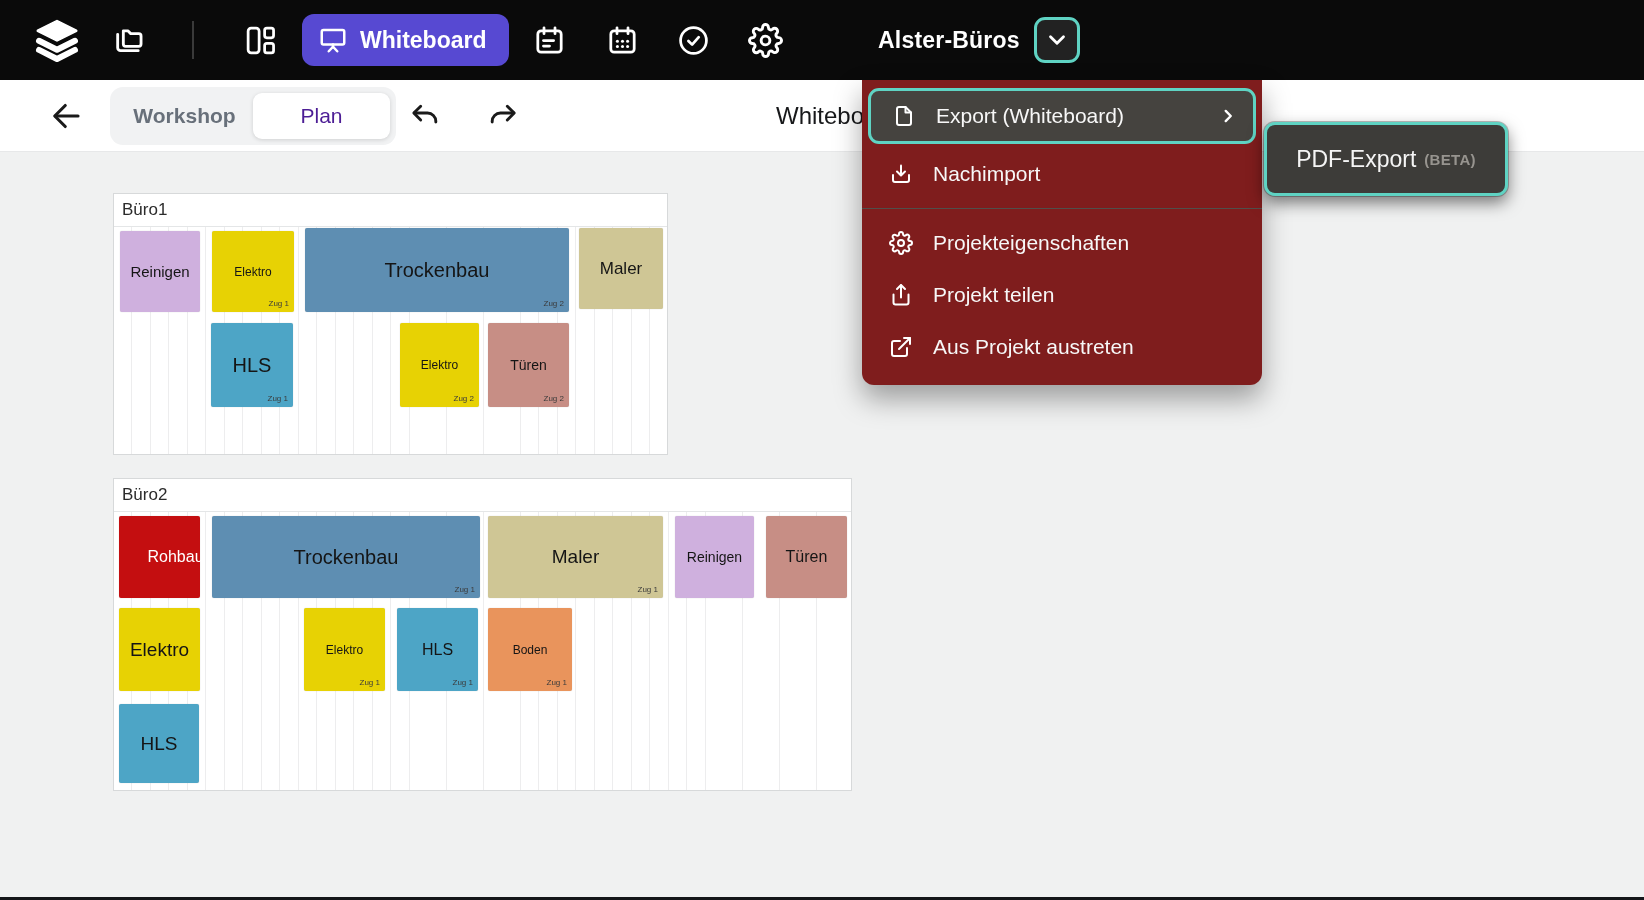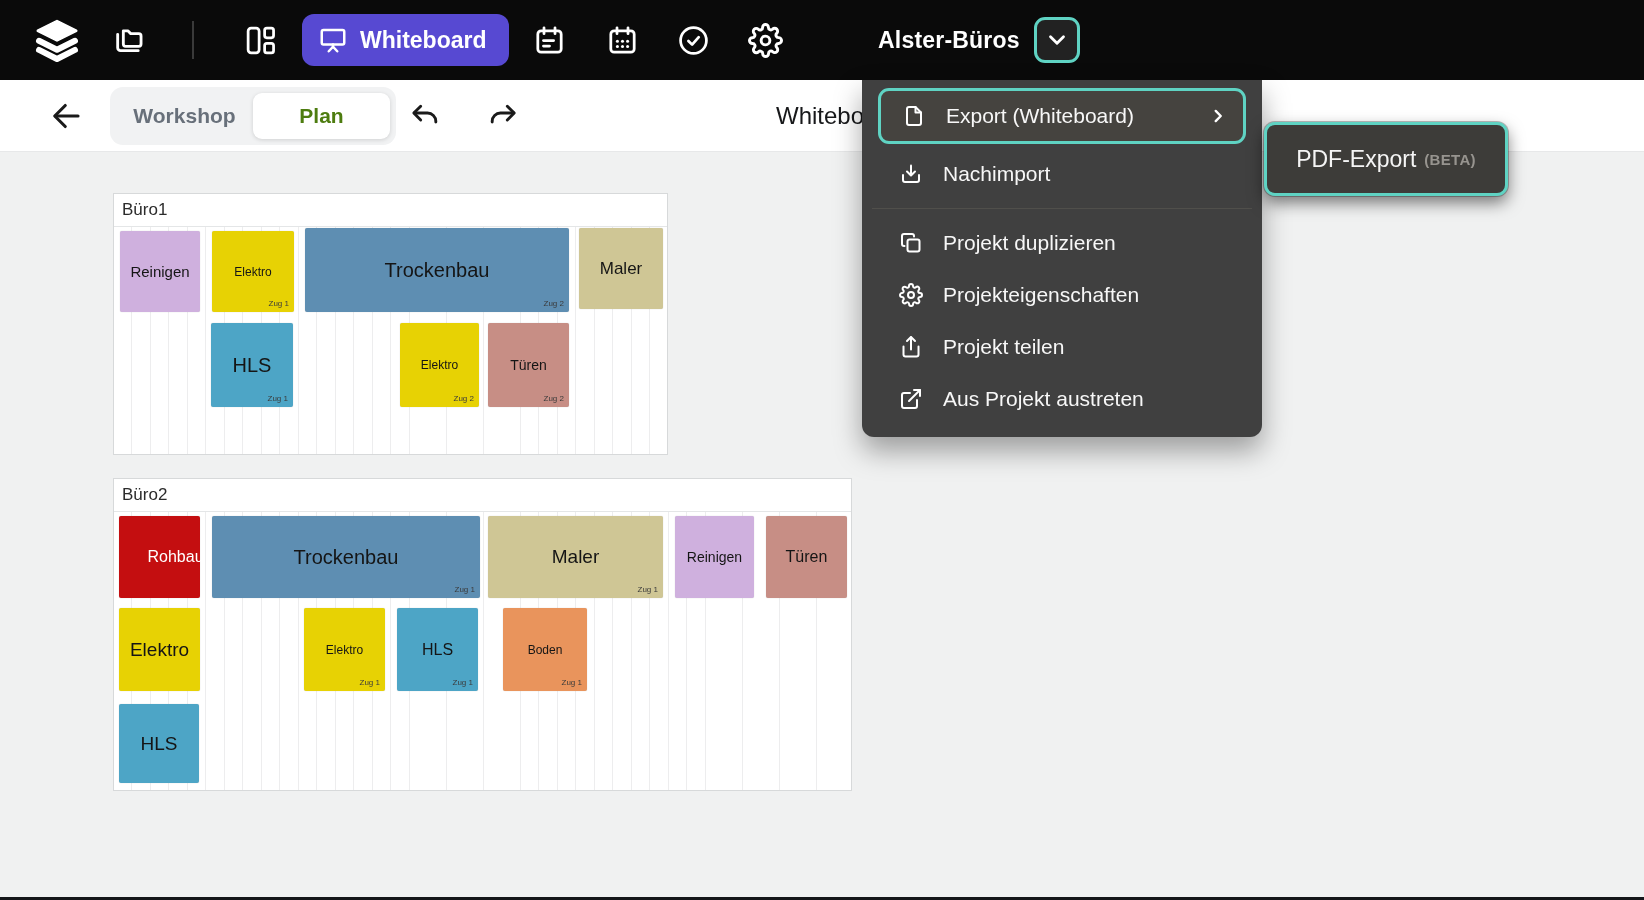--- a/index.html
+++ b/index.html
@@ -35,21 +35,21 @@
     background:#fff; border-bottom:1px solid #e7e8e9;
   }
   .back-btn { position:absolute; left:48px; top:18px; cursor:pointer; }
   .seg-wrap {
     position:absolute; left:110px; top:7px; width:286px; height:58px;
     background:#f1f2f3; border-radius:13px; display:flex; align-items:center; padding:6px;
   }
   .seg-item { flex:1; text-align:center; font-size:21px; cursor:pointer; line-height:46px; }
   .seg-item.inactive { color:#68707a; font-weight:600; }
   .seg-item.active {
-    background:#fff; border-radius:9px; color:#4d7c0f; font-weight:700;
+    background:#fff; border-radius:9px; color:#4c1d95; font-weight:400;
     box-shadow:0 1px 4px rgba(0,0,0,.14);
   }
   .undo-btn { position:absolute; left:408px; top:20px; cursor:pointer; }
   .redo-btn { position:absolute; left:485px; top:20px; cursor:pointer; }
   .tb-title { position:absolute; left:776px; top:0; height:72px; line-height:72px; font-size:24px; color:#17181a; }
 
   
   .canvas { position:absolute; left:0; top:152px; width:1644px; height:748px; background:#f0f1f1; }
   .board {
     position:absolute; background:#fff; border:1px solid #d7d9da;
@@ -67,21 +67,21 @@
     color:#151515; cursor:pointer; box-shadow:0 0 1px rgba(0,0,0,.25);
   }
   .card .card-tag {
     position:absolute; right:5px; bottom:4px; font-size:8px; color:#3b3b3b;
   }
   .bottom-edge { position:absolute; left:0; bottom:0; width:1644px; height:3px; background:#14161a; }
 
   
   .menu {
     position:absolute; left:862px; top:80px; width:400px; z-index:40;
-    background:#404040; border-radius:0 0 12px 12px; padding:6px 10px 12px;
+    background:#7f1d1d; border-radius:0 0 12px 12px; padding:6px 0 12px;
     box-shadow:0 14px 28px rgba(0,0,0,.35);
   }
   .menu-item {
     height:52px; display:flex; align-items:center; gap:19px; padding:0 20px 0 26px;
     color:#f7f7f7; font-size:21px; cursor:pointer;
   }
   .menu-item .mi-icon { width:26px; display:flex; justify-content:center; }
   .menu-item .mi-label { flex:1; }
   .menu-item.highlight {
     margin:2px 6px 4px; border:3px solid #5fd3c3; border-radius:11px;
@@ -271,21 +271,21 @@
           <span class="card-label">Elektro</span>
         </div>
         <div class="card" style="left: 190px; top: 96px; width: 81px; height: 83px; background: rgb(231, 210, 4); font-size: 12px;">
           <span class="card-label">Elektro</span>
           <span class="card-tag">Zug 1</span>
         </div>
         <div class="card" style="left: 283px; top: 96px; width: 81px; height: 83px; background: rgb(77, 165, 198); font-size: 16px;">
           <span class="card-label">HLS</span>
           <span class="card-tag">Zug 1</span>
         </div>
-        <div class="card" style="left: 389px; top: 96px; width: 84px; height: 83px; background: rgb(233, 148, 92); font-size: 12px;">
+        <div class="card" style="left: 374px; top: 96px; width: 84px; height: 83px; background: rgb(233, 148, 92); font-size: 12px;">
           <span class="card-label">Boden</span>
           <span class="card-tag">Zug 1</span>
         </div>
         <div class="card" style="left: 5px; top: 192px; width: 80px; height: 79px; background: rgb(77, 165, 198); font-size: 19px;">
           <span class="card-label">HLS</span>
         </div>
       </div>
     </div>
   </div>
 
@@ -311,29 +311,20 @@
           <polyline points="8 9.5 12 13.5 16 9.5"></polyline>
           <line x1="12" y1="3.5" x2="12" y2="13"></line>
         </svg>
       </span>
       <span class="mi-label">Nachimport</span>
     </div>
     <div class="menu-sep"></div>
     <div class="menu-item">
       <span class="mi-icon">
         <svg width="24" height="24" viewBox="0 0 24 24" stroke="#fff" fill="none" stroke-width="2" stroke-linecap="round" stroke-linejoin="round">
-          <rect x="8.5" y="8.5" width="12" height="12" rx="2"></rect>
-          <path d="M5.5 15 H5 a2 2 0 0 1 -2 -2 V5 a2 2 0 0 1 2 -2 h8 a2 2 0 0 1 2 2 v.5"></path>
-        </svg>
-      </span>
-      <span class="mi-label">Projekt duplizieren</span>
-    </div>
-    <div class="menu-item">
-      <span class="mi-icon">
-        <svg width="24" height="24" viewBox="0 0 24 24" stroke="#fff" fill="none" stroke-width="2" stroke-linecap="round" stroke-linejoin="round">
           <circle cx="12" cy="12" r="3"></circle>
           <path d="M19.4 15a1.65 1.65 0 0 0 .33 1.82l.06.06a2 2 0 0 1 0 2.83 2 2 0 0 1-2.83 0l-.06-.06a1.65 1.65 0 0 0-1.82-.33 1.65 1.65 0 0 0-1 1.51V21a2 2 0 0 1-2 2 2 2 0 0 1-2-2v-.09A1.65 1.65 0 0 0 9 19.4a1.65 1.65 0 0 0-1.82.33l-.06.06a2 2 0 0 1-2.83 0 2 2 0 0 1 0-2.83l.06-.06a1.65 1.65 0 0 0 .33-1.82 1.65 1.65 0 0 0-1.51-1H3a2 2 0 0 1-2-2 2 2 0 0 1 2-2h.09A1.65 1.65 0 0 0 4.6 9a1.65 1.65 0 0 0-.33-1.82l-.06-.06a2 2 0 0 1 0-2.83 2 2 0 0 1 2.83 0l.06.06a1.65 1.65 0 0 0 1.82.33H9a1.65 1.65 0 0 0 1-1.51V3a2 2 0 0 1 2-2 2 2 0 0 1 2 2v.09a1.65 1.65 0 0 0 1 1.51 1.65 1.65 0 0 0 1.82-.33l.06-.06a2 2 0 0 1 2.83 0 2 2 0 0 1 0 2.83l-.06.06a1.65 1.65 0 0 0-.33 1.82V9a1.65 1.65 0 0 0 1.51 1H21a2 2 0 0 1 2 2 2 2 0 0 1-2 2h-.09a1.65 1.65 0 0 0-1.51 1z"></path>
         </svg>
       </span>
       <span class="mi-label">Projekteigenschaften</span>
     </div>
     <div class="menu-item">
       <span class="mi-icon">
         <svg width="24" height="24" viewBox="0 0 24 24" stroke="#fff" fill="none" stroke-width="2" stroke-linecap="round" stroke-linejoin="round">
           <path d="M4.5 11.5 v8 a2 2 0 0 0 2 2 h11 a2 2 0 0 0 2 -2 v-8"></path>

